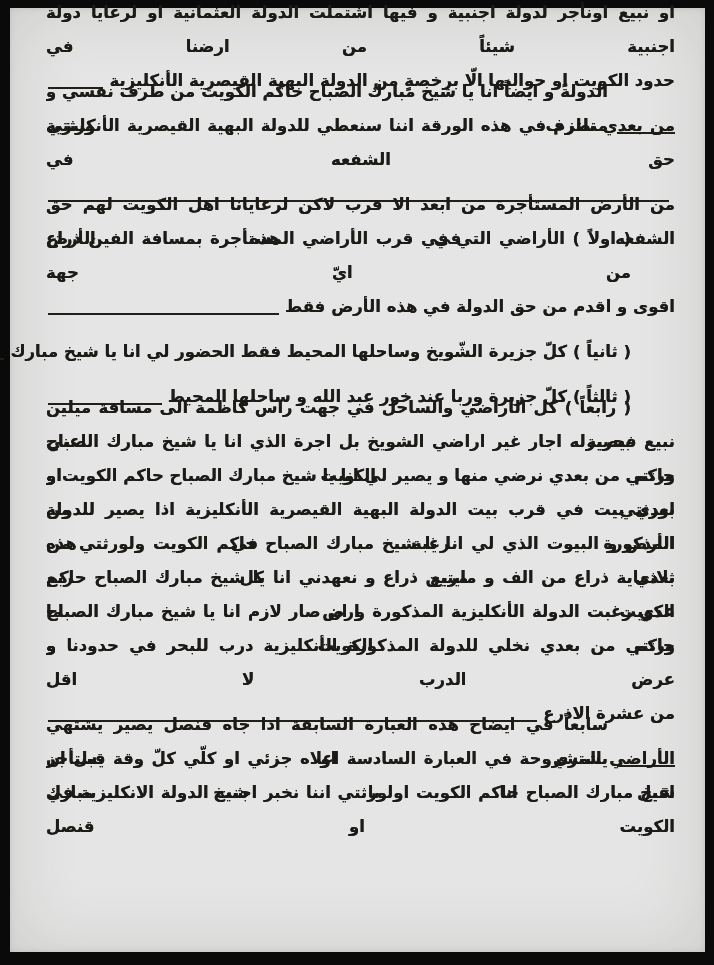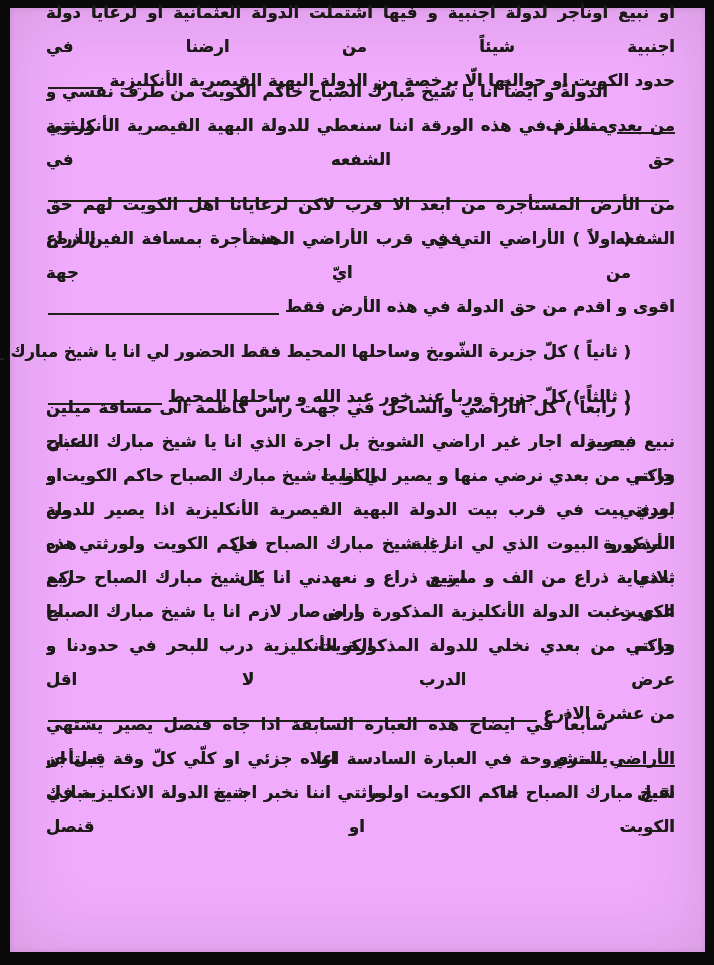--- a/index.html
+++ b/index.html
@@ -6,21 +6,21 @@
   body{
     width:714px;height:965px;
     background:#0a0a0a;
     position:relative;
     overflow:hidden;
     font-family:"DejaVu Sans", sans-serif;
   }
   #scan-frame{
     position:absolute;
     left:10px; top:8px; right:9px; bottom:13px;
-    background:#f0abfc;
+    background:#e5e5e5;
     box-shadow: inset 0 0 70px rgba(60,55,45,0.14), inset 0 0 6px rgba(0,0,0,0.10);
   }
   #doc-root{
     position:absolute;
     top:22px; right:30px; left:36px; bottom:6px;
     direction:rtl;
     color:#1d1b18;
   }
   .paragraph{ margin-bottom:11px; }
   .line{

